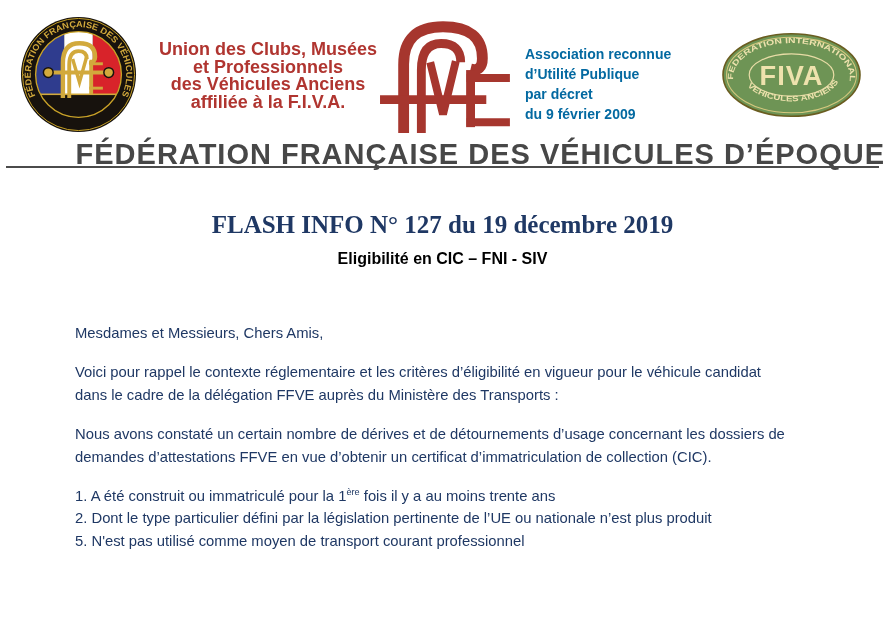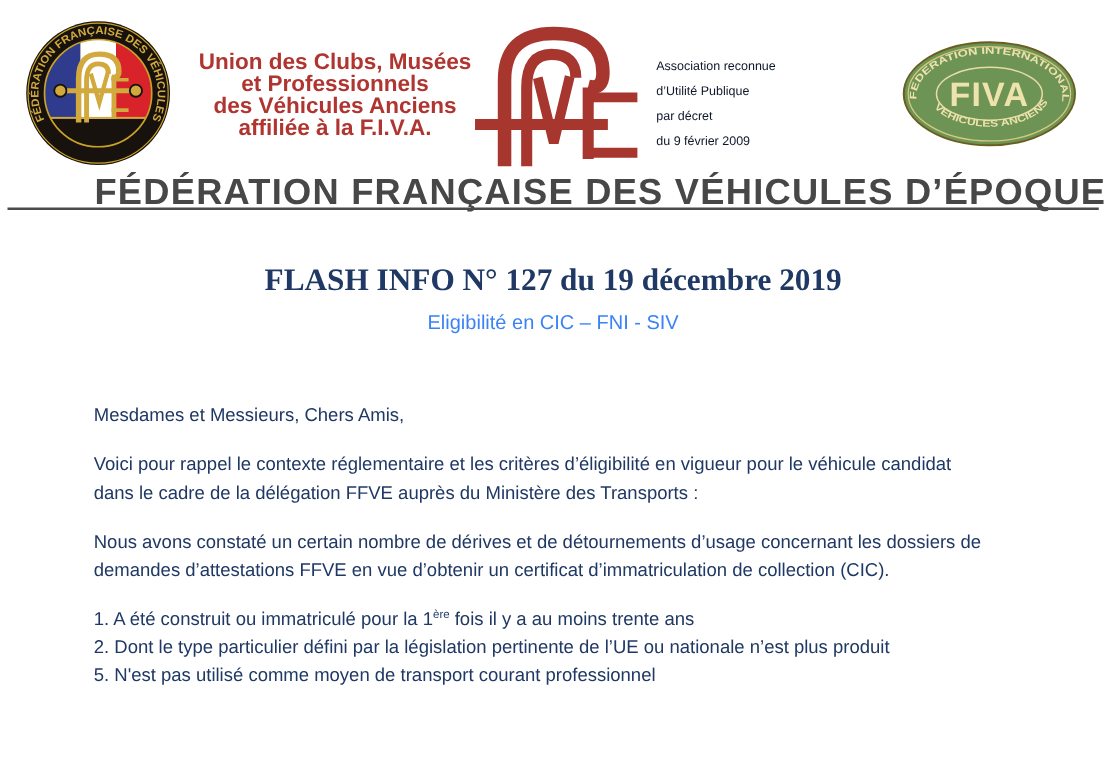--- a/index.html
+++ b/index.html
@@ -11,37 +11,37 @@
   .badge-left { position:absolute; left:20px; top:16px; width:117px; height:117px; }
   .logo-ffve  { position:absolute; left:374px; top:13px; width:138px; height:123px; }
   .logo-fiva  { position:absolute; left:721px; top:32px; width:141px; height:86px; }
   .union-text {
     position:absolute; top:41px; right:508px; text-align:center;
     color:#b03530; font-weight:bold; font-size:18px; line-height:17.5px;
     white-space:pre-line;
   }
   .assoc-text {
     position:absolute; top:44px; left:525px; text-align:left;
-    color:#0f172a; font-weight:normal; font-size:10px; line-height:20px;
+    color:#0369a1; font-weight:bold; font-size:14px; line-height:20px;
     white-space:pre-line;
   }
   .banner {
     position:absolute; top:138px; left:0; width:100%; text-align:right;
     font-size:29px; letter-spacing:1px; color:#474747; font-weight:700;
   }
   .rule { position:absolute; top:166px; left:6px; width:873px; height:2px; background:#4b4b4b; }
 
   
   .title {
     position:absolute; top:211px; left:0; width:100%; margin:0;
     text-align:center; font-size:25px; font-weight:bold; color:#1f3864;font-family:Liberation Serif, serif;
   }
   .subtitle {
     position:absolute; top:250px; left:0; width:100%; margin:0;
-    text-align:center; font-size:16px; font-weight:normal; color:#3b82f6;
+    text-align:center; font-size:16px; font-weight:bold; color:#000000;
   }
 
   
   .body-text {
     position:absolute; left:75px; top:318px; width:806px;
     color:#1f3864; font-size:14.8px; line-height:22.4px;
   }
   .body-text p { margin:4px 0 17px 0; white-space:pre-line; }
   .list-item { white-space:pre-line; padding-left:17px; text-indent:-17px; }
   sup.ord { font-size:62%; line-height:0; vertical-align:super; }

